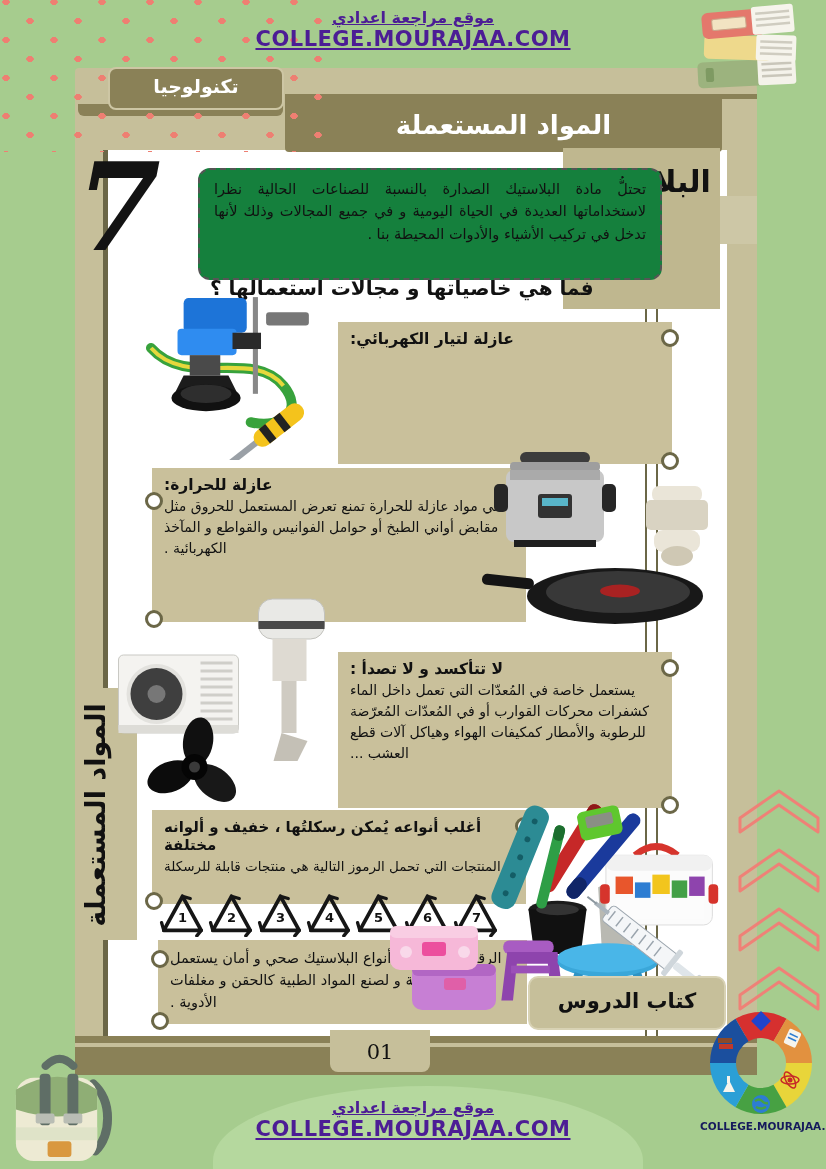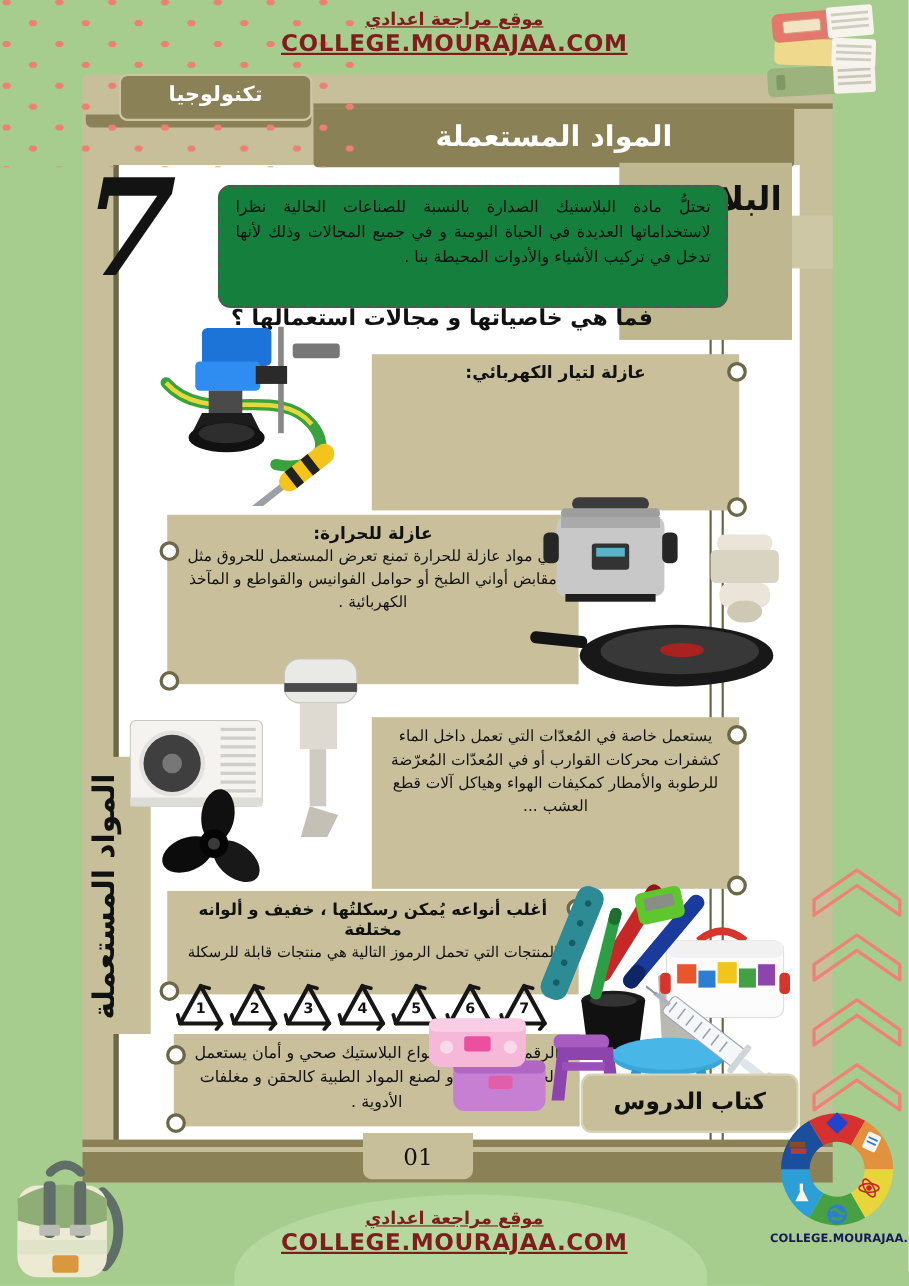--- a/index.html
+++ b/index.html
@@ -1,20 +1,20 @@
 <!DOCTYPE html>
 <html lang="ar"><head>
 <meta charset="utf-8">
 <style>
   html,body{margin:0;padding:0}
   body{width:826px;height:1169px;position:relative;overflow:hidden;
        background:#a6cc8e;font-family:"DejaVu Sans",sans-serif;color:#111}
   .abs{position:absolute}
   
-  .site-block{color:#7f1d1d;text-align:center;z-index:6}
+  .site-block{color:#4c1d95;text-align:center;z-index:6}
   .site-name{font-size:16px;font-weight:bold;text-decoration:underline}
   .site-url{font-size:21px;font-weight:bold;text-decoration:underline;letter-spacing:.5px}
   
   #dots{left:0;top:0;width:335px;height:152px;z-index:5;pointer-events:none;
     background-image:radial-gradient(#ee7f72 3.5px,rgba(0,0,0,0) 4px),radial-gradient(#ee7f72 3.5px,rgba(0,0,0,0) 4px);
     background-size:48px 38px,48px 38px;background-position:6px 2px,30px 21px}
   .chev{display:block;margin-bottom:11px}
   
   #card{left:75px;top:68px;width:682px;height:1007px;background:#c6bf9a;border-radius:4px 22px 6px 6px;z-index:1}
   #band-line{left:285px;top:94px;width:472px;height:5px;background:#8a8157;z-index:3}
@@ -30,21 +30,21 @@
   #lesson-number{left:76px;top:146px;z-index:6;font:italic 700 122px "DejaVu Serif",serif;line-height:1;color:#131313}
   #intro-box{left:198px;top:168px;width:432px;min-height:92px;background:#15803d;border:2px dashed #555;
     border-radius:12px;padding:8px 14px;z-index:4;direction:rtl;text-align:justify;font-size:14.5px;line-height:1.55}
   #question{left:210px;top:276px;width:440px;z-index:4;direction:rtl;text-align:left;font-weight:bold;font-size:20px}
   
   #right-rail{left:645px;top:300px;width:9px;height:737px;z-index:3;
     border-left:2px solid #6b6747;border-right:2px solid #6b6747}
   #side-strip{left:75px;top:688px;width:62px;height:252px;background:#c6bf9a;z-index:3}
   #side-label{left:-27px;top:793px;width:245px;height:44px;z-index:4;transform:rotate(-90deg);
     text-align:center;font-weight:bold;font-size:27px;line-height:44px}
-  .khaki-box{position:absolute;background:#c9c09b;z-index:4;direction:rtl;text-align:center;padding:8px 12px}
+  .khaki-box{position:absolute;background:#c9c09b;z-index:4;direction:rtl;text-align:left;padding:8px 12px}
   .kb-title{font-weight:bold;font-size:15.5px;margin-bottom:2px}
   .kb-body{font-size:14px;line-height:1.5}
   .ring{position:absolute;width:12px;height:12px;border-radius:50%;background:#fff;border:3px solid #6b6747;z-index:5}
   .photo{position:absolute;z-index:5}
   
   #recycle-row{left:158px;top:893px;width:348px;height:46px;z-index:4;display:flex;flex-direction:row}
   .recy{position:relative;width:49px;height:46px}
   .recy svg{width:49px;height:44px}
   .recy span{position:absolute;left:0;right:0;top:17px;text-align:center;font-weight:bold;font-size:13px}
   
@@ -171,20 +171,21 @@
     <rect x="2" y="128" width="52" height="11" rx="5" fill="#141414" transform="rotate(6 28 133)"></rect>
     <ellipse cx="135" cy="148" rx="88" ry="28" fill="#181818"></ellipse>
     <ellipse cx="138" cy="144" rx="72" ry="21" fill="#383838"></ellipse>
     <ellipse cx="140" cy="143" rx="20" ry="6.5" fill="#a82222"></ellipse>
   </g>
 </svg>
 
 <div class="khaki-box" style="left:338px;top:652px;width:310px;min-height:140px">
   <span class="ring" style="right:-7px;top:7px"></span>
   <span class="ring" style="right:-7px;bottom:-6px"></span>
+  <div class="kb-title">لا تتأكسد و لا تصدأ :</div>
   <div class="kb-body">يستعمل خاصة في المُعدّات التي تعمل داخل الماء كشفرات محركات القوارب أو في المُعدّات المُعرّضة للرطوبة والأمطار كمكيفات الهواء وهياكل آلات قطع العشب ...</div>
 </div>
 <svg class="photo" style="left:115px;top:595px" width="228" height="215" viewBox="0 0 225 215">
   <g>
     <rect x="142" y="4" width="66" height="40" rx="14" fill="#e9e9e6" stroke="#c2c2bd"></rect>
     <rect x="142" y="26" width="66" height="8" fill="#4a4a4a"></rect>
     <rect x="156" y="44" width="34" height="42" fill="#dedad2"></rect>
     <rect x="165" y="86" width="15" height="52" fill="#cfcbc2"></rect>
     <path d="M165 138 l-8 28 h24 l10 -20 z" fill="#c4c0b6"></path>
   </g>

